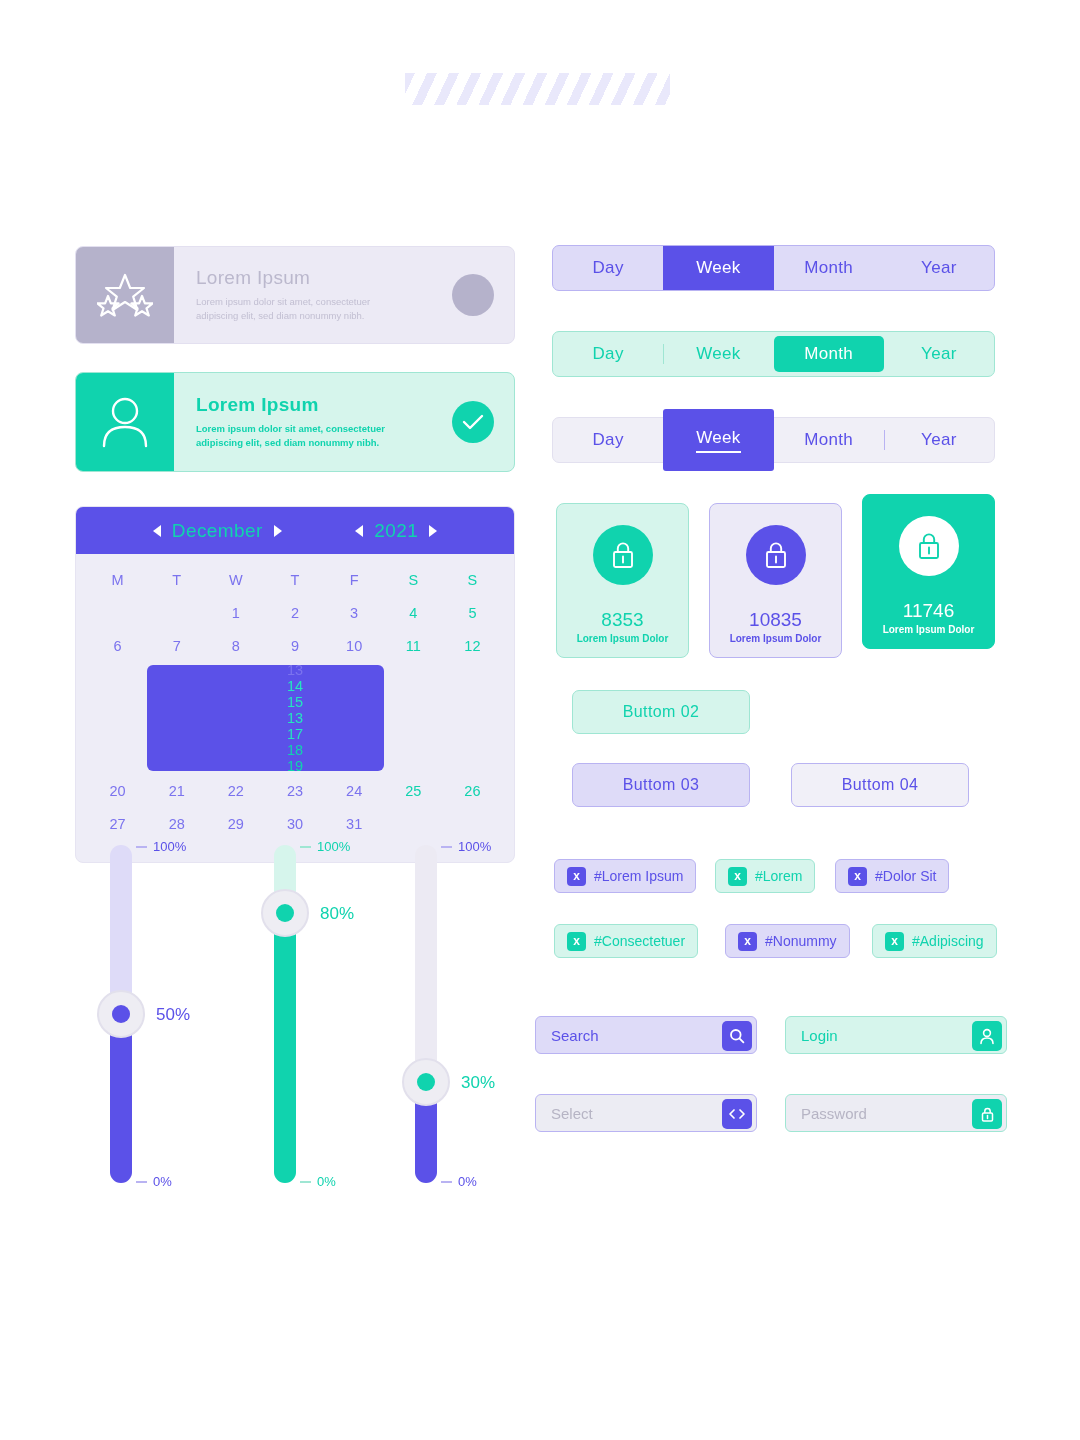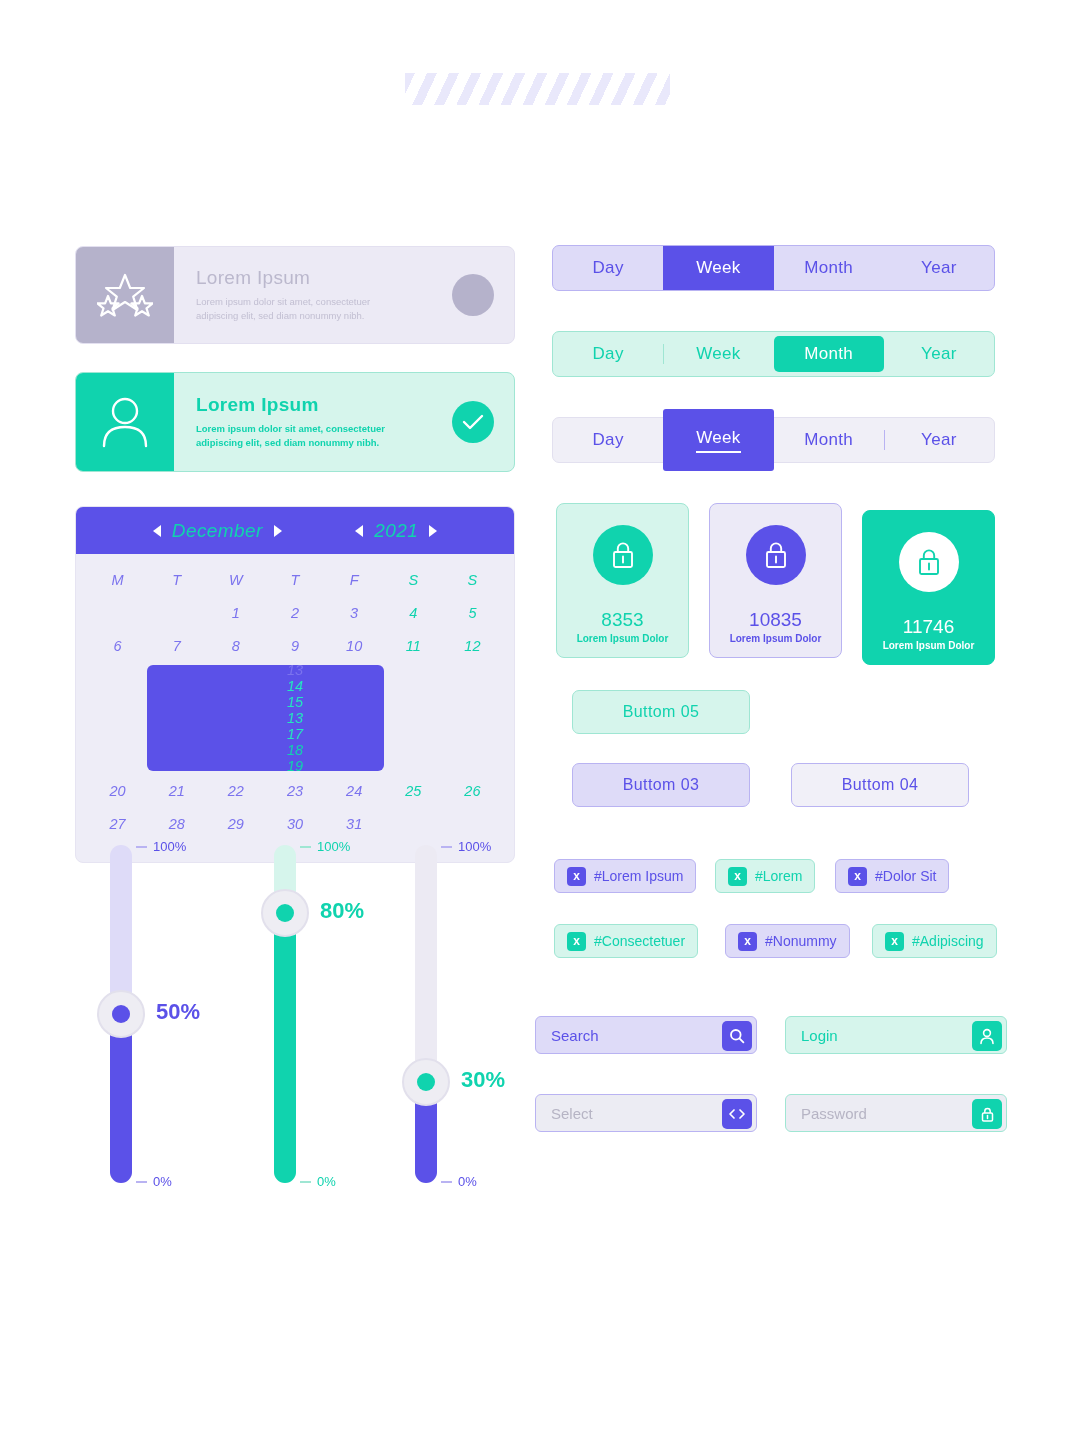--- a/index.html
+++ b/index.html
@@ -44,21 +44,21 @@
   .media-card.gray .mc-sub { color: #c2bfd2; font-weight: 400; }
   .media-card.green .mc-sub { color: #10d3ae; font-weight: 700; }
   .mc-badge { width: 42px; height: 42px; border-radius: 50%;
     flex: 0 0 42px; display: flex; align-items: center; justify-content: center; }
   .media-card.gray .mc-badge { background: #b5b2cb; }
   .media-card.green .mc-badge { background: #10d3ae; }
 
   
   .calendar { position: absolute; left: 75px; top: 506px; width: 440px;
     border-radius: 8px; overflow: hidden; background: #eeedf7;
-    border: 1px solid #e6e4f2; font-style: italic; }
+    border: 1px solid #e6e4f2; }
   .cal-head { height: 47px; background: #5b51e8; display: flex;
     align-items: center; justify-content: space-around; padding: 0 40px; }
   .cal-nav { display: flex; align-items: center; gap: 11px; }
   .cal-nav-label { color: #10d3ae; font-size: 19px; letter-spacing: .4px; }
   .arrow { width: 0; height: 0; border-top: 6px solid transparent;
     border-bottom: 6px solid transparent; }
   .arrow.left  { border-right: 8px solid #ffffff; }
   .arrow.right { border-left: 8px solid #ffffff; }
   .cal-grid { padding: 9px 12px 22px 12px; }
   .cal-row { display: flex; }
@@ -79,21 +79,21 @@
     height: 100%; border-radius: 11px; }
   .sl-fill { position: absolute; left: 0; width: 22px; bottom: 0;
     border-radius: 11px; }
   .sl-knob { position: absolute; left: -13px; width: 48px; height: 48px;
     border-radius: 50%; background: #eeedf3; border: 2px solid #e2e0ec;
     display: flex; align-items: center; justify-content: center; }
   .sl-knob i { width: 18px; height: 18px; border-radius: 50%; display: block; }
   .sl-tick { position: absolute; left: 26px; display: flex;
     align-items: center; gap: 6px; font-size: 13px; white-space: nowrap; }
   .sl-tick .dash { width: 11px; height: 2px; display: block; }
-  .sl-value { position: absolute; left: 46px; font-size: 22px; white-space: nowrap; font-weight: bold; }
+  .sl-value { position: absolute; left: 46px; font-size: 17px; white-space: nowrap; }
 
   
   .tabbar { position: absolute; display: flex; border-radius: 7px; }
   .tabbar .tab { flex: 1; display: flex; align-items: center;
     justify-content: center; font-size: 17px; letter-spacing: .3px;
     position: relative; }
 
   .tabbar.t1 { left: 552px; top: 245px; width: 443px; height: 46px;
     background: #dedbf8; border: 1px solid #b9b3f2; overflow: hidden; }
   .tabbar.t1 .tab { color: #5b51e8; }
@@ -128,21 +128,21 @@
     display: flex; align-items: center; justify-content: center;
     margin-bottom: 12px; }
   .stat .num { font-size: 19px; font-weight: 400; margin-bottom: 2px; margin-top: 12px; }
   .stat .cap { font-size: 10px; font-weight: 700; }
   .stat.s1 { left: 556px; top: 503px; background: #d6f5ec; border: 1px solid #9fe6d3; }
   .stat.s1 .ring { background: #10d3ae; }
   .stat.s1 .num, .stat.s1 .cap { color: #10d3ae; }
   .stat.s2 { left: 709px; top: 503px; background: #eceaf7; border: 1px solid #b9b3f2; }
   .stat.s2 .ring { background: #5b51e8; }
   .stat.s2 .num, .stat.s2 .cap { color: #5b51e8; }
-  .stat.s3 { left: 862px; top: 510px; background: #10d3ae; border: 1px solid #10d3ae; }
+  .stat.s3 { left: 862px; top: 494px; background: #10d3ae; border: 1px solid #10d3ae; }
   .stat.s3 .ring { background: #ffffff; }
   .stat.s3 .num, .stat.s3 .cap { color: #ffffff; }
 
   
   .btn { position: absolute; width: 178px; height: 44px; border-radius: 7px;
     display: flex; align-items: center; justify-content: center;
     font-size: 16px; letter-spacing: .4px; cursor: pointer; }
   .btn.b1 { left: 572px; top: 690px; background: #d6f5ec; border: 1px solid #9fe6d3; color: #10d3ae; }
   .btn.b2 { left: 791px; top: 690px; background: #f1f0f8; border: 1px solid #9fe6d3; color: #10d3ae; }
   .btn.b3 { left: 572px; top: 763px; background: #dedbf8; border: 1px solid #b9b3f2; color: #5b51e8; }
@@ -410,21 +410,21 @@
       <svg width="26" height="30" viewBox="0 0 26 30" fill="none" stroke="#10d3ae" stroke-width="1.9">
         <rect x="4" y="12" width="18" height="15" rx="1.5"></rect>
         <path d="M7.8 12 V8.6 A5.2 5.2 0 0 1 18.2 8.6 V12"></path>
         <line x1="13" y1="16.5" x2="13" y2="22.5" stroke-linecap="round"></line>
       </svg>
     </div>
     <div class="num">11746</div>
     <div class="cap">Lorem Ipsum Dolor</div>
   </div>
 
-  <div class="btn b1">Buttom 05</div>
+  <div class="btn b1">Buttom 02</div>
   <div class="btn b3">Buttom 03</div>
   <div class="btn b4">Buttom 04</div>
 
   <div class="tag p" style="left:554px; top:859px;">
     <span class="x">x</span>
     <span>#Lorem Ipsum</span>
   </div>
   <div class="tag g" style="left:715px; top:859px;">
     <span class="x">x</span>
     <span>#Lorem</span>

